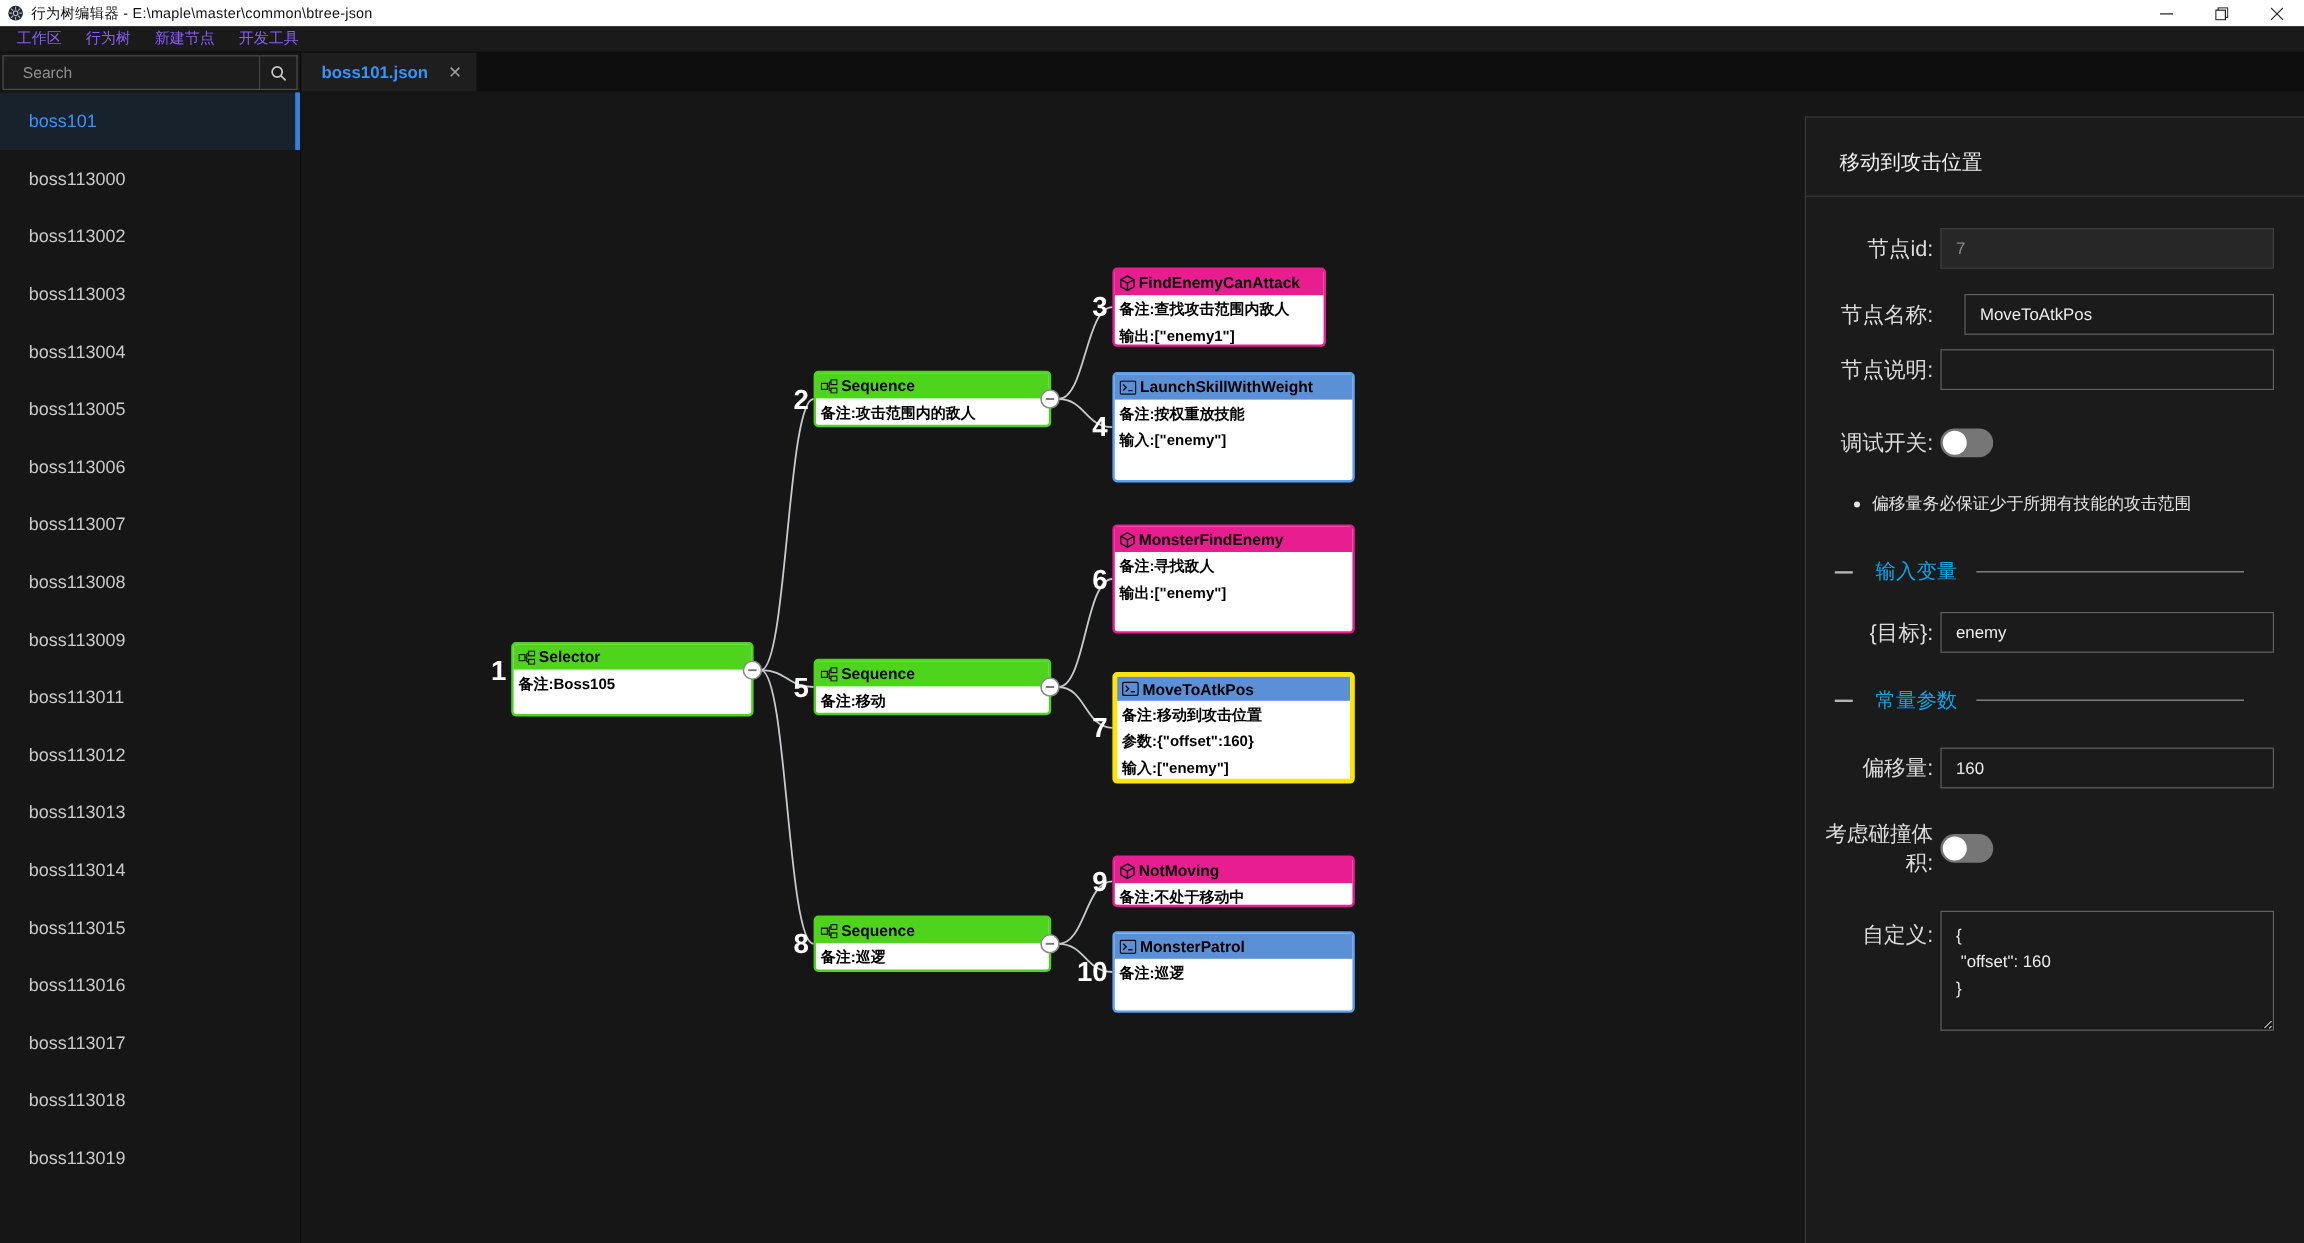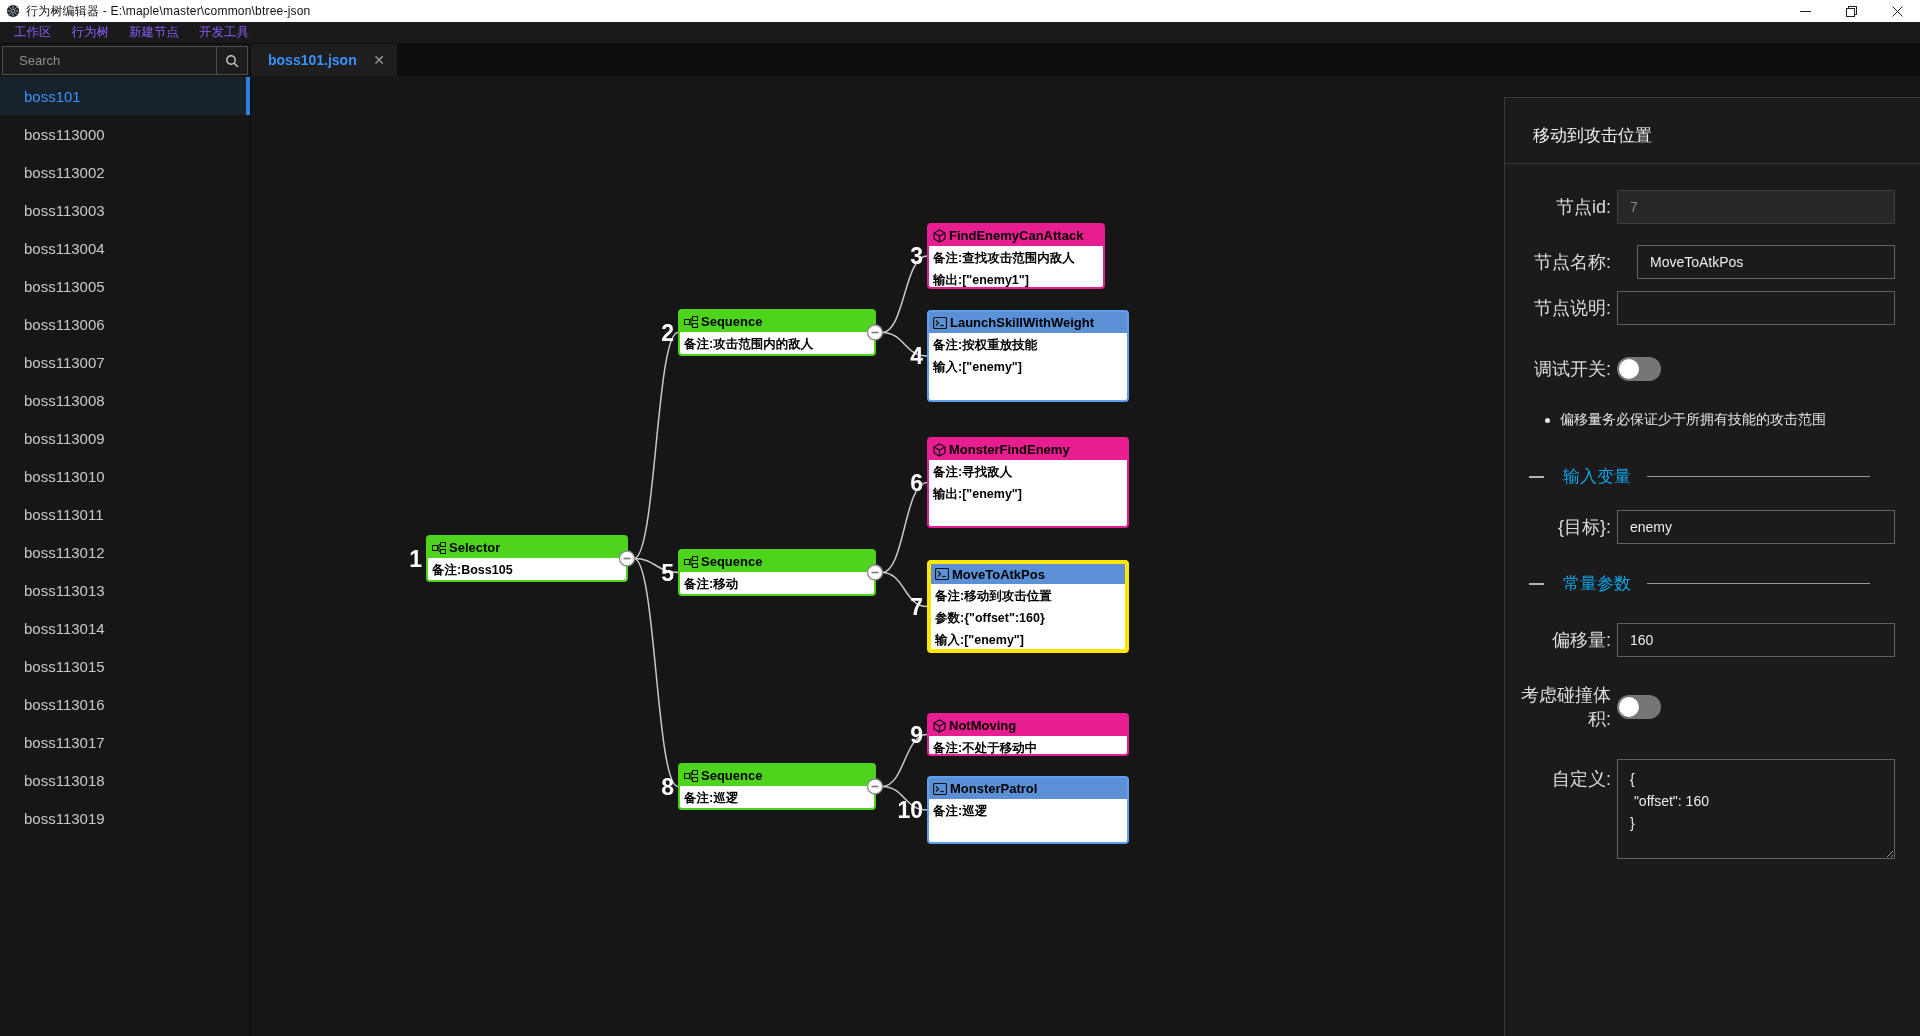--- a/index.html
+++ b/index.html
@@ -23,21 +23,21 @@
   
   .sidebar { position:absolute; left:0; top:44px; width:251px; bottom:0; background:#161616;
              border-right:1px solid #0a0a0a; overflow:hidden; }
   .search-row { display:flex; height:31px; padding:2px 2px 0 2px; }
   .search-input { flex:1; background:#1c1c1c; border:1px solid #4d4d4d; color:#cfcfcf;
                   font-size:13px; padding:0 16px; outline:none; font-family:inherit;}
   .search-input::placeholder { color:#8f8f8f; }
   .search-btn { width:31px; border:1px solid #4d4d4d; border-left:none; background:#1c1c1c;
                 display:flex; align-items:center; justify-content:center; }
   .sidebar-list { position:absolute; left:0; right:0; top:33px; bottom:0; }
-  .sidebar-item { height:38px; display:flex; align-items:center; padding-left:24px;
+  .sidebar-item { height:48px; display:flex; align-items:center; padding-left:24px;
                   color:#c9c9c9; font-size:15px; position:relative; cursor:default; }
   .sidebar-item.selected { background:#17222d; color:#3794ff; }
   .sidebar-item.selected::after { content:""; position:absolute; right:0; top:0; bottom:0;
                   width:4px; background:#2e82dd; }
 
   
   .tabbar { position:absolute; left:251px; top:44px; right:0; height:32px; background:#0e0e0e; display:flex; }
   .tab { width:146px; background:#1e1e1e; display:flex; align-items:center; padding:0 8px 0 17px; }
   .tab-label { color:#3794ff; font-size:14px; font-weight:700; flex:1; }
   .tab-close { color:#9c9c9c; font-size:14px; line-height:1; padding:2px 4px; }
@@ -168,23 +168,20 @@
         <div class="sidebar-item">
           <span>boss113007</span>
         </div>
         <div class="sidebar-item">
           <span>boss113008</span>
         </div>
         <div class="sidebar-item">
           <span>boss113009</span>
         </div>
         <div class="sidebar-item">
-          <span>boss113010</span>
-        </div>
-        <div class="sidebar-item">
           <span>boss113011</span>
         </div>
         <div class="sidebar-item">
           <span>boss113012</span>
         </div>
         <div class="sidebar-item">
           <span>boss113013</span>
         </div>
         <div class="sidebar-item">
           <span>boss113014</span>
@@ -220,21 +217,21 @@
         <path d="M 383 482.5 C 405 482.5, 405 496.5, 427 496.5" fill="none" stroke="#c6cacf" stroke-width="1.5"></path>
         <path d="M 383 482.5 C 405 482.5, 405 710.5, 427 710.5" fill="none" stroke="#c6cacf" stroke-width="1.5"></path>
         <path d="M 631 256.5 C 653.5 256.5, 653.5 180, 676 180" fill="none" stroke="#c6cacf" stroke-width="1.5"></path>
         <path d="M 631 256.5 C 653.5 256.5, 653.5 280, 676 280" fill="none" stroke="#c6cacf" stroke-width="1.5"></path>
         <path d="M 631 496.5 C 653.5 496.5, 653.5 406.5, 676 406.5" fill="none" stroke="#c6cacf" stroke-width="1.5"></path>
         <path d="M 631 496.5 C 653.5 496.5, 653.5 530.5, 676 530.5" fill="none" stroke="#c6cacf" stroke-width="1.5"></path>
         <path d="M 631 710.5 C 653.5 710.5, 653.5 658.5, 676 658.5" fill="none" stroke="#c6cacf" stroke-width="1.5"></path>
         <path d="M 631 710.5 C 653.5 710.5, 653.5 734, 676 734" fill="none" stroke="#c6cacf" stroke-width="1.5"></path>
       </svg>
     <div id="nodes">
-        <div class="bt-node composite" style="left: 175px; top: 459px; width: 202px; height: 47px;">
+        <div class="bt-node composite" style="left: 175px; top: 459px; width: 202px; height: 62px;">
           <div class="hdr">
             <span style="display: flex; align-items: center;">
               <svg width="14" height="12" viewBox="0 0 14 12" fill="none" stroke="#111">
                 <rect x="0.5" y="3.5" width="5" height="5"></rect>
                 <rect x="8.5" y="0.5" width="5" height="4"></rect>
                 <rect x="8.5" y="7.5" width="5" height="4"></rect>
                 <path d="M5.5 6 H7 M7 2.5 V9.5 M7 2.5 H8.5 M7 9.5 H8.5"></path>
               </svg>
             </span>
             <span>Selector</span>

